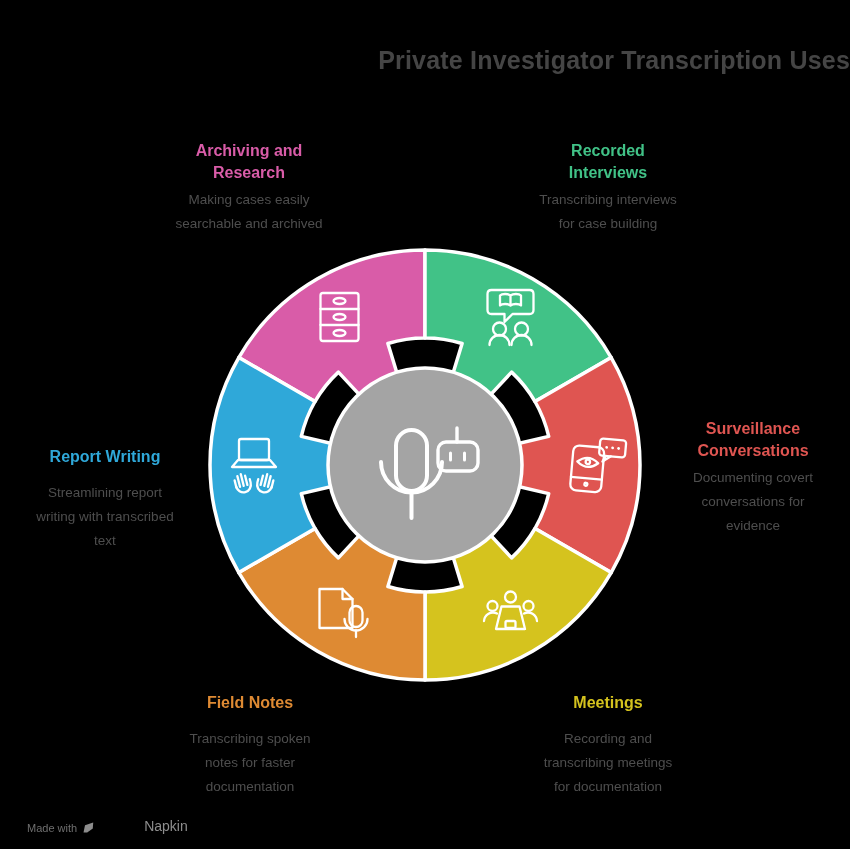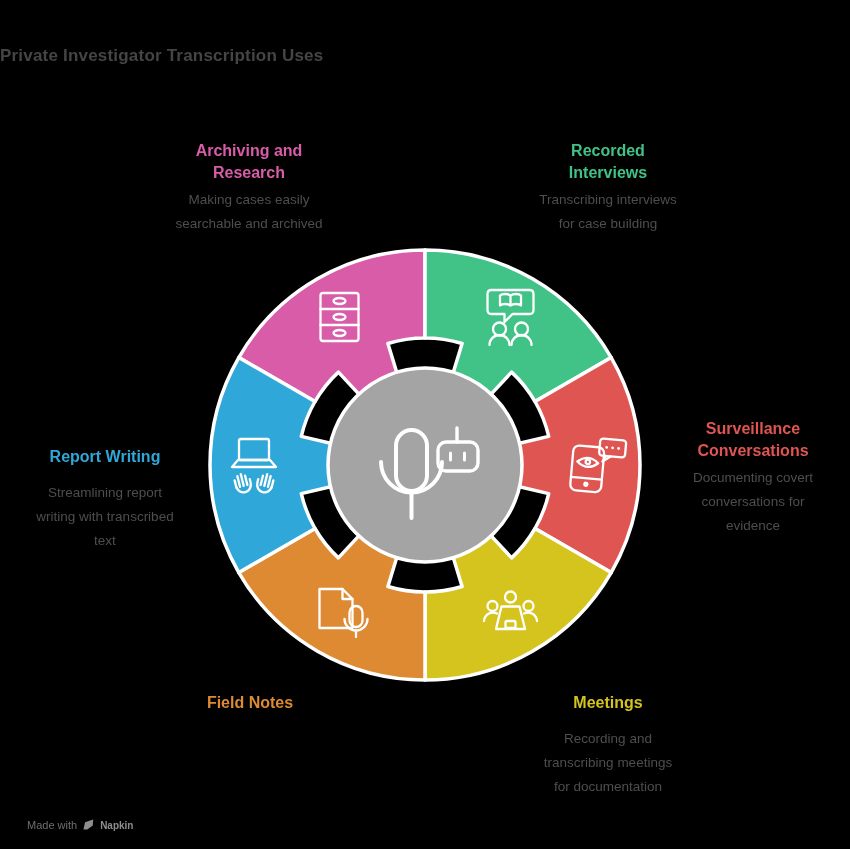--- a/index.html
+++ b/index.html
@@ -1,27 +1,27 @@
 <!DOCTYPE html>
 <html><head>
 <meta charset="utf-8">
 <style>
   html,body{margin:0;padding:0;}
   body{width:850px;height:849px;overflow:hidden;font-family:"Liberation Sans",sans-serif;}
   #canvas{position:relative;width:850px;height:849px;background:#000;overflow:hidden;}
-  .title{position:absolute;top:46px;left:0;right:0;text-align:left;
-         font-size:17px;font-weight:700;letter-spacing:0.2px;}
+  .title{position:absolute;top:46px;left:0;right:0;text-align:right;
+         font-size:25px;font-weight:700;letter-spacing:0.2px;}
   svg.wheel{position:absolute;left:0;top:0;}
   .label{position:absolute;width:200px;text-align:center;}
   .heading{font-size:16px;font-weight:700;line-height:22px;white-space:pre-line;}
   .desc{font-size:13.5px;line-height:24px;white-space:pre-line;margin-top:4px;}
   .desc.gap-lg{margin-top:13px;text-align:center;}
   .watermark{position:absolute;left:27px;top:818px;display:flex;align-items:flex-end;gap:5px;
              font-size:11px;color:#6f6f6f;}
-  .watermark .brand{color:#8d8d8d;font-weight:700;font-size:10px;}
+  .watermark .brand{color:#8d8d8d;font-weight:400;font-size:14px;margin-left:44px;}
   .napkin-icon{display:block;}
 </style>
 </head>
 <body>
 
 <div id="canvas" style="background-color: rgb(0, 0, 0);">
 
   <div class="title" style="color: rgb(69, 69, 69);">Private Investigator Transcription Uses</div>
 
   <svg class="wheel" width="850" height="849" viewBox="0 0 850 849">
@@ -137,20 +137,23 @@
 
   <div class="label" style="left:508px;top:692px">
     <div class="heading" style="color: rgb(213, 195, 30);">Meetings</div>
     <div class="desc gap-lg" style="color: rgb(78, 78, 78);">Recording and
 transcribing meetings
 for documentation</div>
   </div>
 
   <div class="label" style="left:150px;top:692px">
     <div class="heading" style="color: rgb(222, 138, 51);">Field Notes</div>
+    <div class="desc gap-lg" style="color: rgb(78, 78, 78);">Transcribing spoken
+notes for faster
+documentation</div>
   </div>
 
   <div class="label" style="left:5px;top:430px">
     <div class="heading" style="color: rgb(47, 168, 217); margin-top: 16px;">Report Writing</div>
     <div class="desc gap-lg" style="color: rgb(78, 78, 78);">Streamlining report
 writing with transcribed
 text</div>
   </div>
 
   <div class="watermark">

